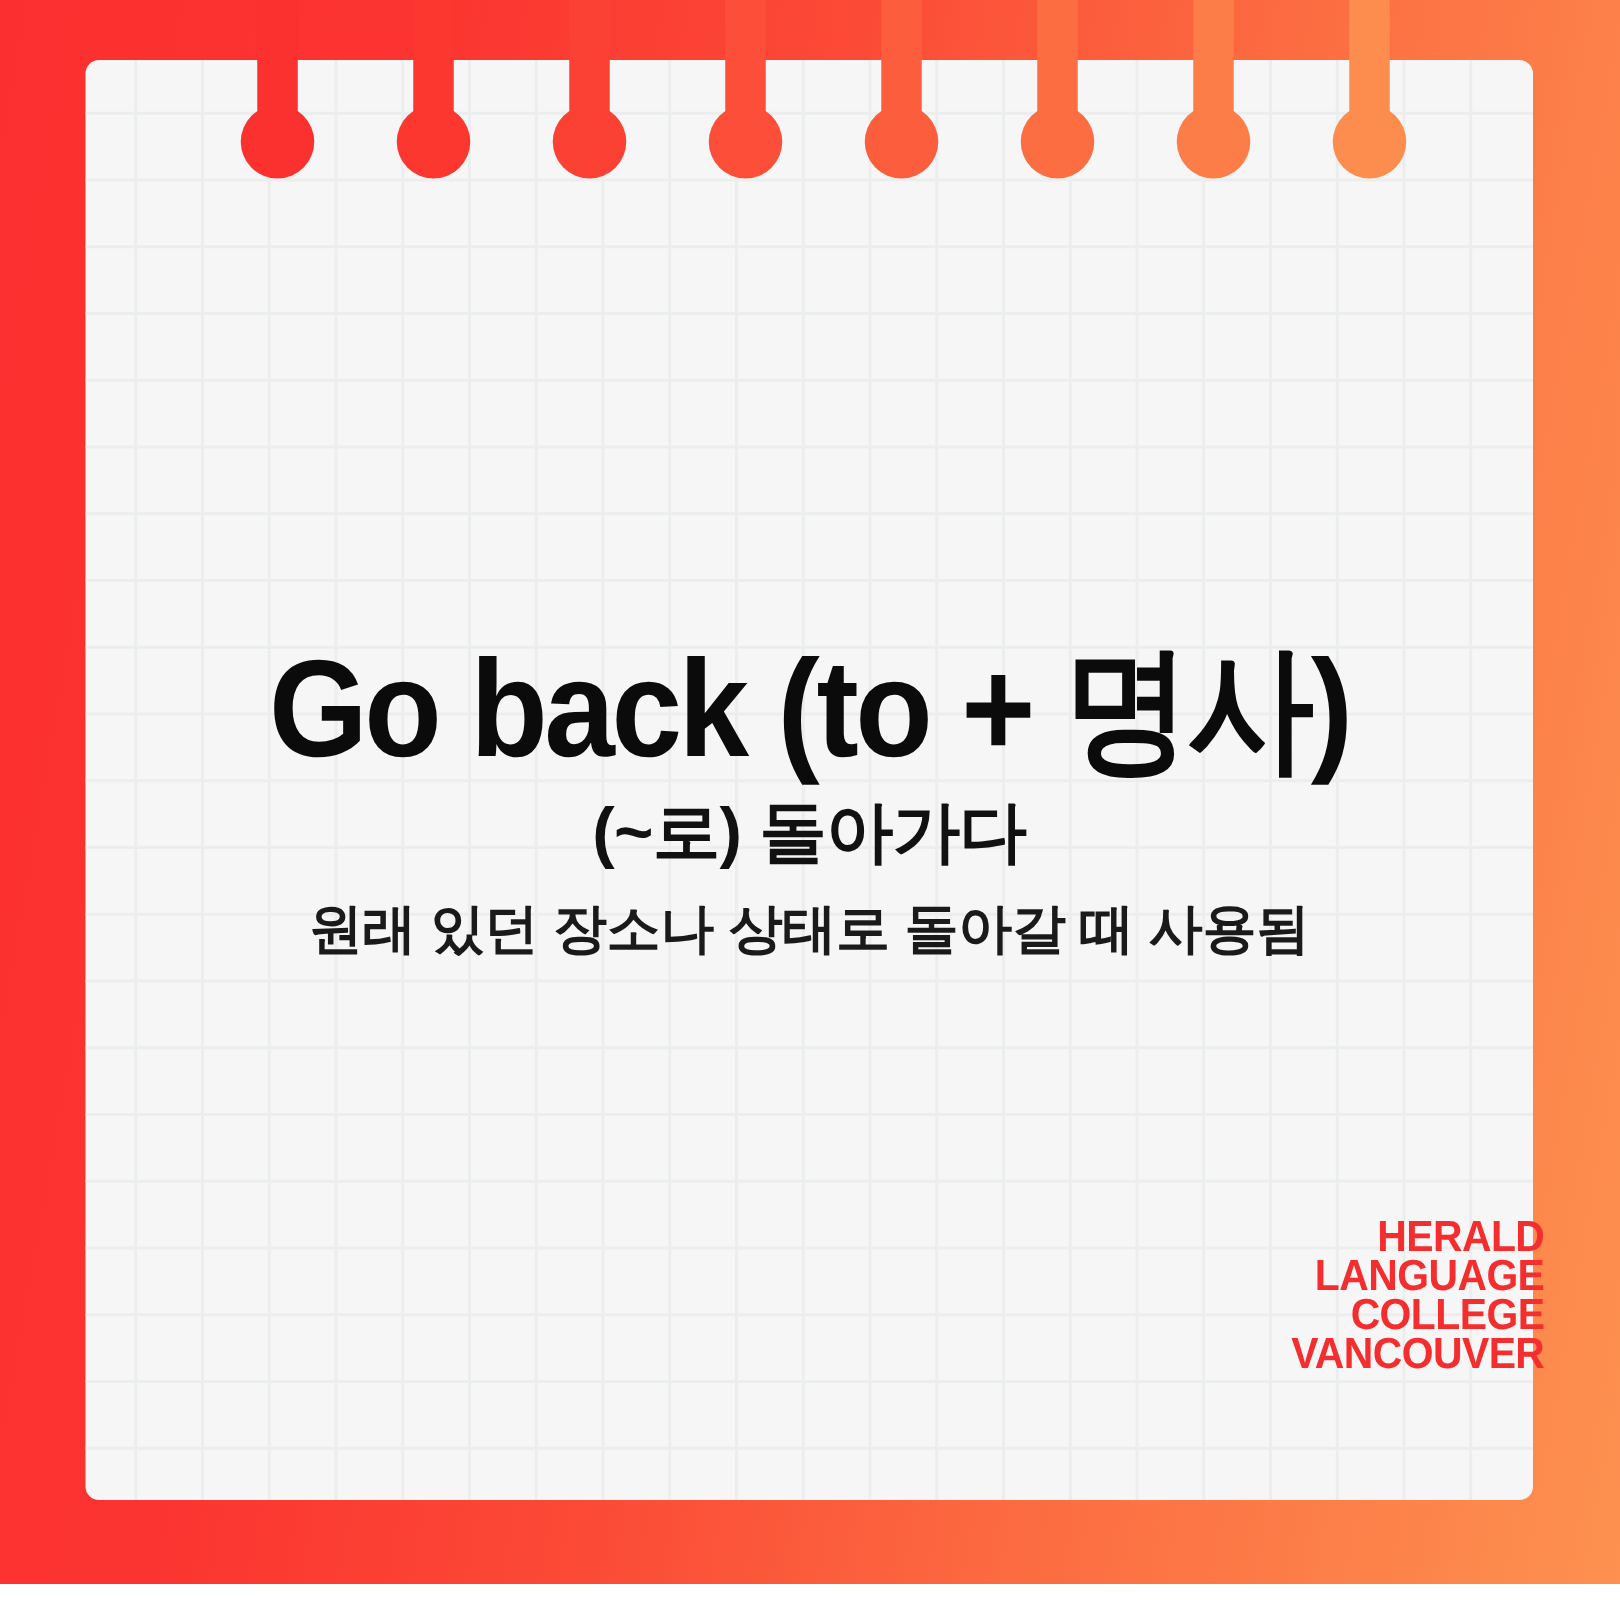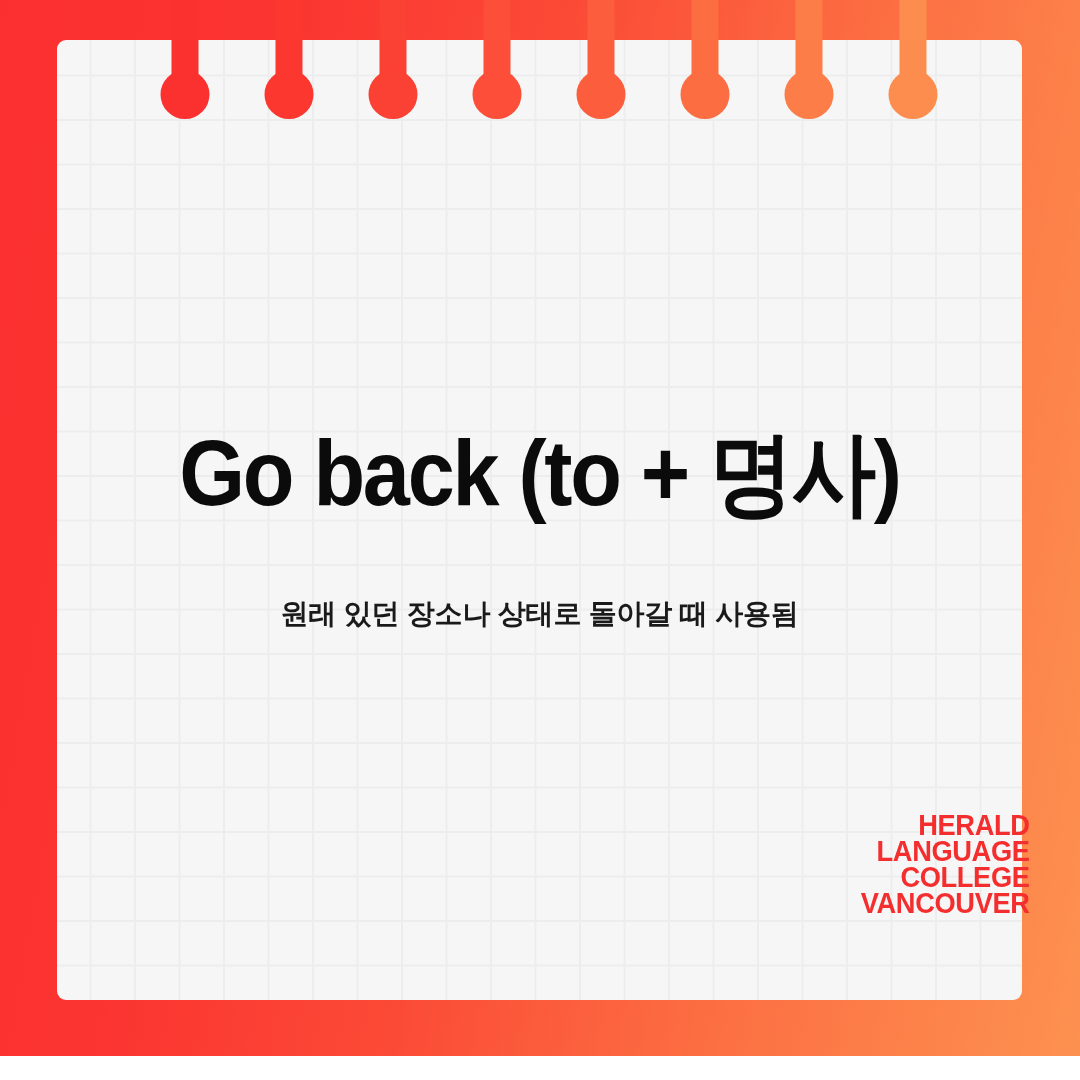--- a/index.html
+++ b/index.html
@@ -114,21 +114,21 @@
     color: #111111;
   }
   .desc {
     position: absolute;
     left: 0;
     right: 0;
     top: 556px;
     text-align: center;
     font-family: "Liberation Sans", sans-serif;
     font-weight: bold;
-    font-size: 28px;
+    font-size: 36px;
     line-height: 1.3;
     letter-spacing: -0.2px;
     color: #1a1a1a;
   }
 
   
   .logo {
     position: absolute;
     right: 50px;
     top: 812px;
@@ -183,20 +183,21 @@
         <div class="dot" style="background: rgb(253, 125, 73);"></div>
       </div>
       <div class="hole" style="left: 883px; width: 60px; height: 130px;">
         <div class="stem" style="background: rgb(253, 141, 79);"></div>
         <div class="dot" style="background: rgb(253, 141, 79);"></div>
       </div>
     </div>
 
   <div class="content">
     <div class="title">Go back (to + 명사)</div>
+    <div class="subtitle">(~로) 돌아가다</div>
     <div class="desc">원래 있던 장소나 상태로 돌아갈 때 사용됨</div>
   </div>
 
   <div class="logo">
       <div>HERALD</div>
       <div>LANGUAGE</div>
       <div>COLLEGE</div>
       <div>VANCOUVER</div>
     </div>
 

